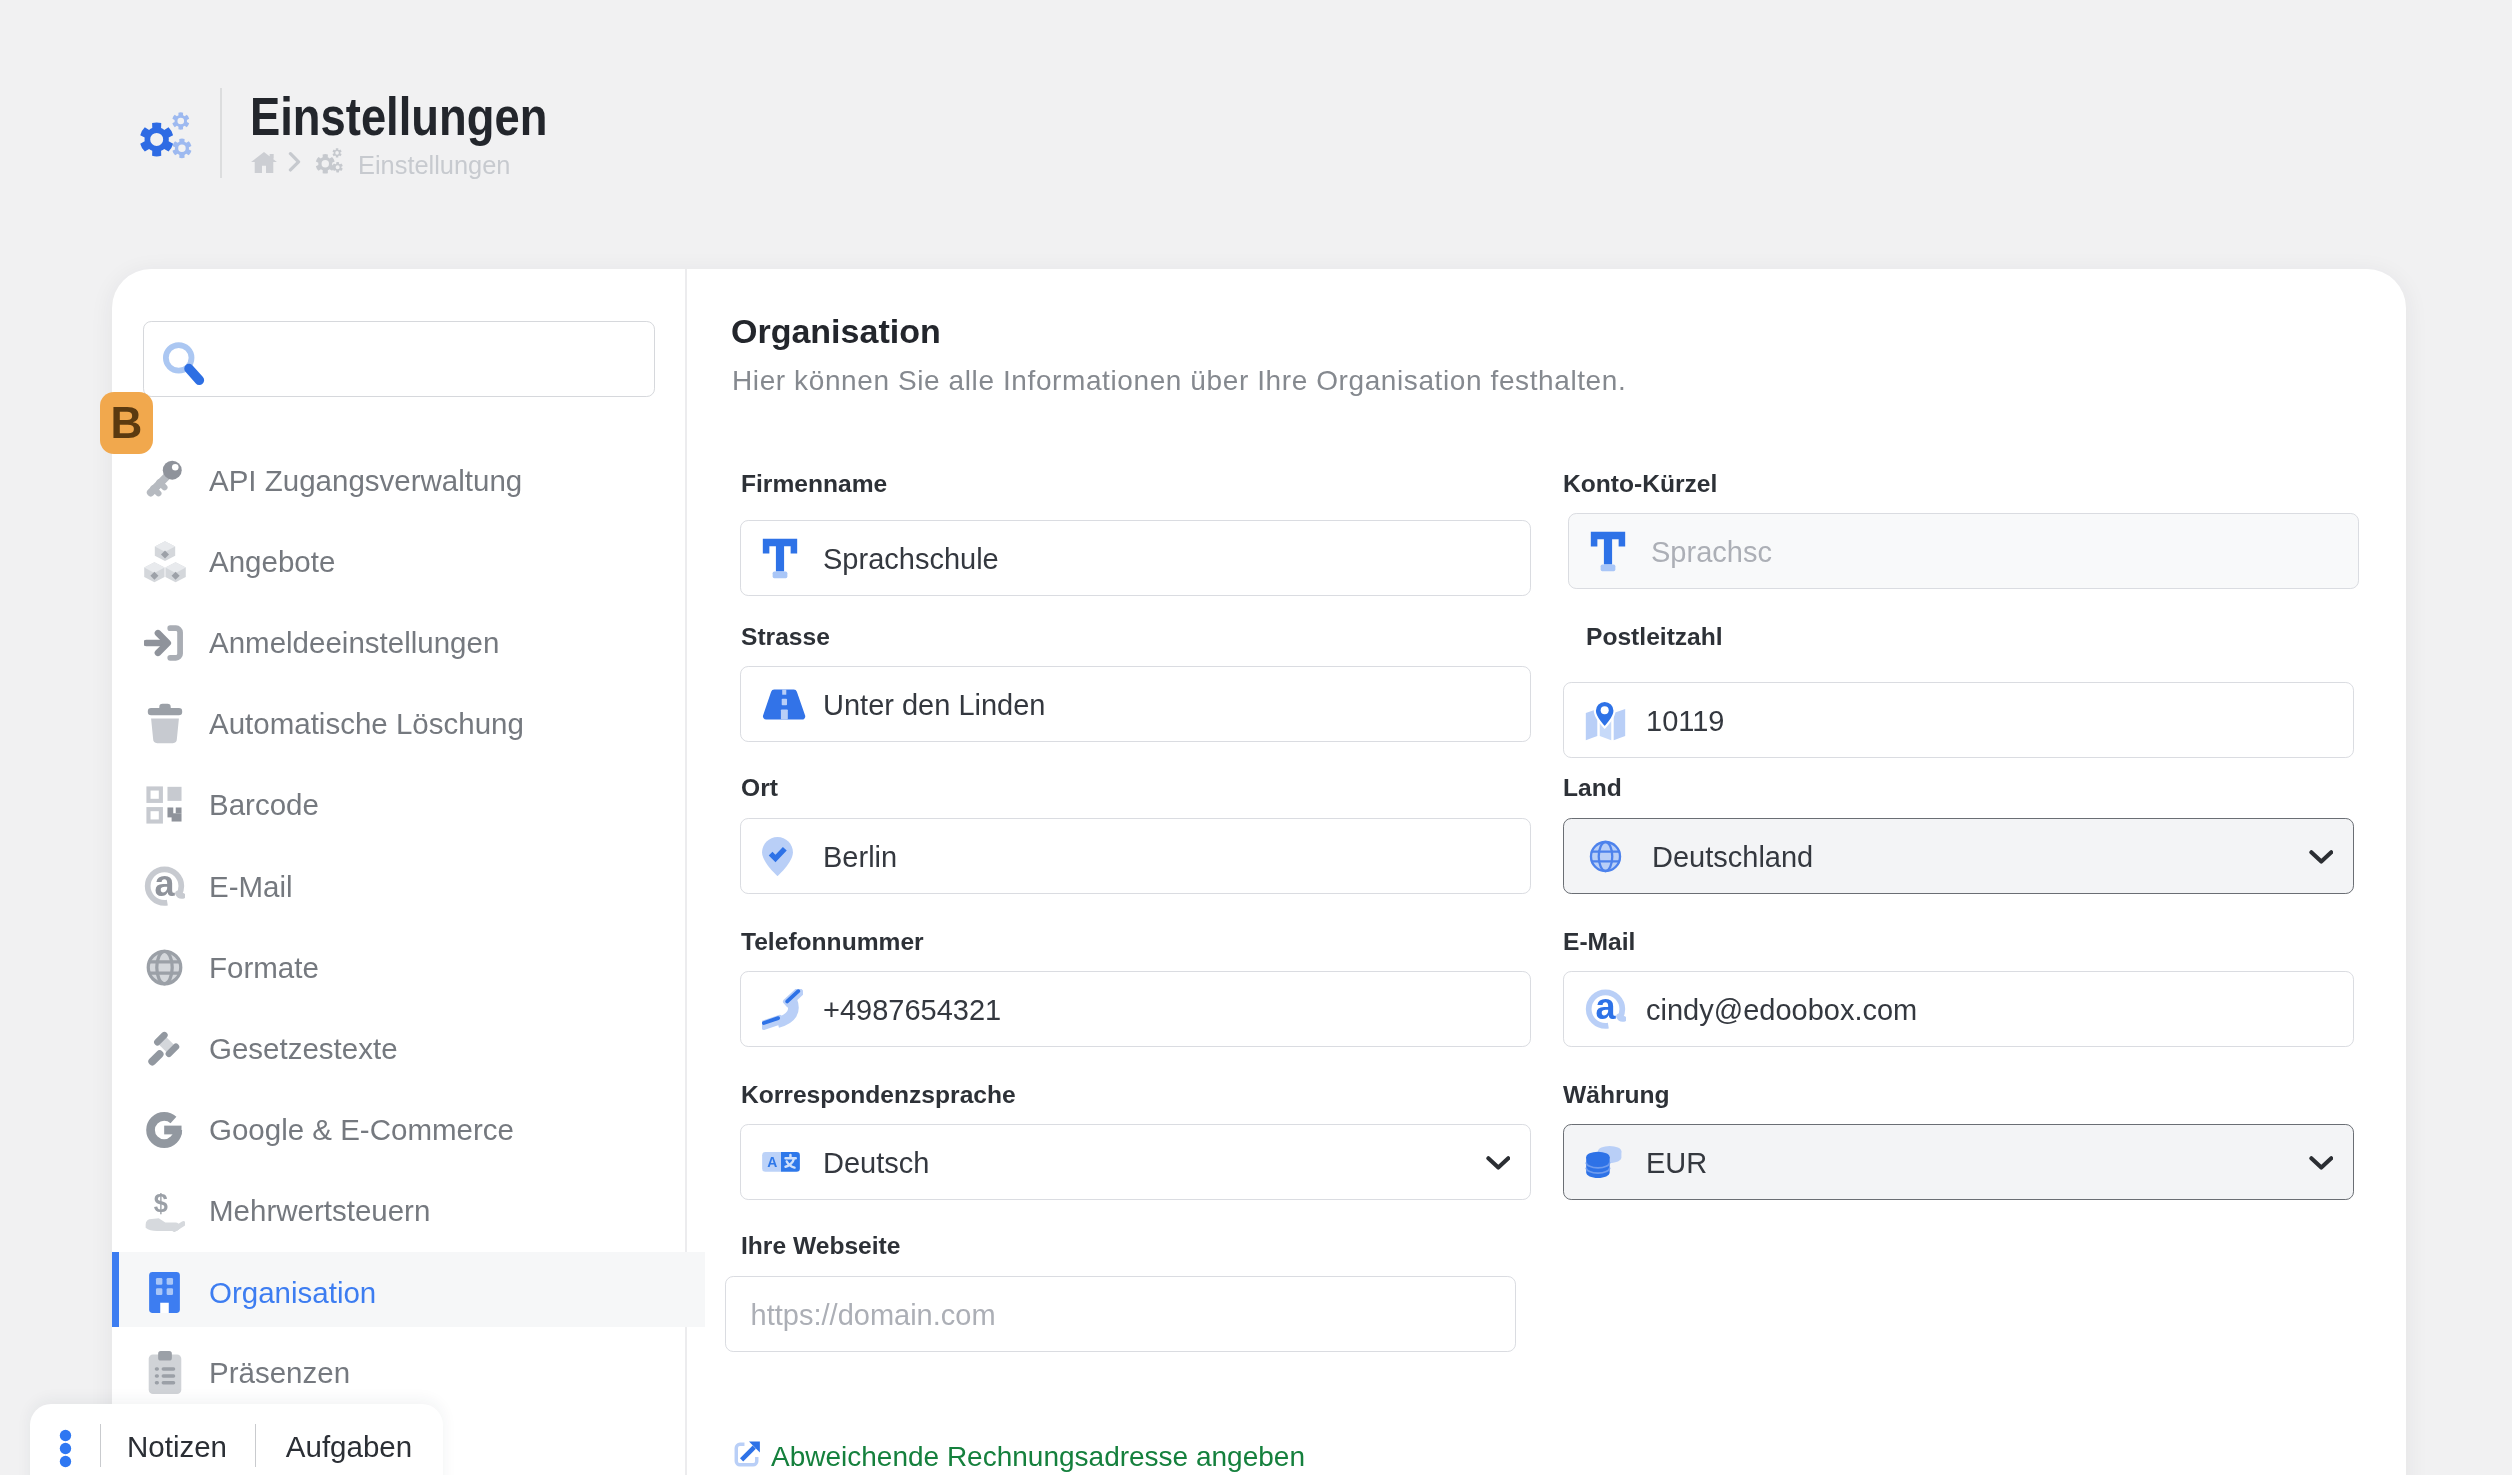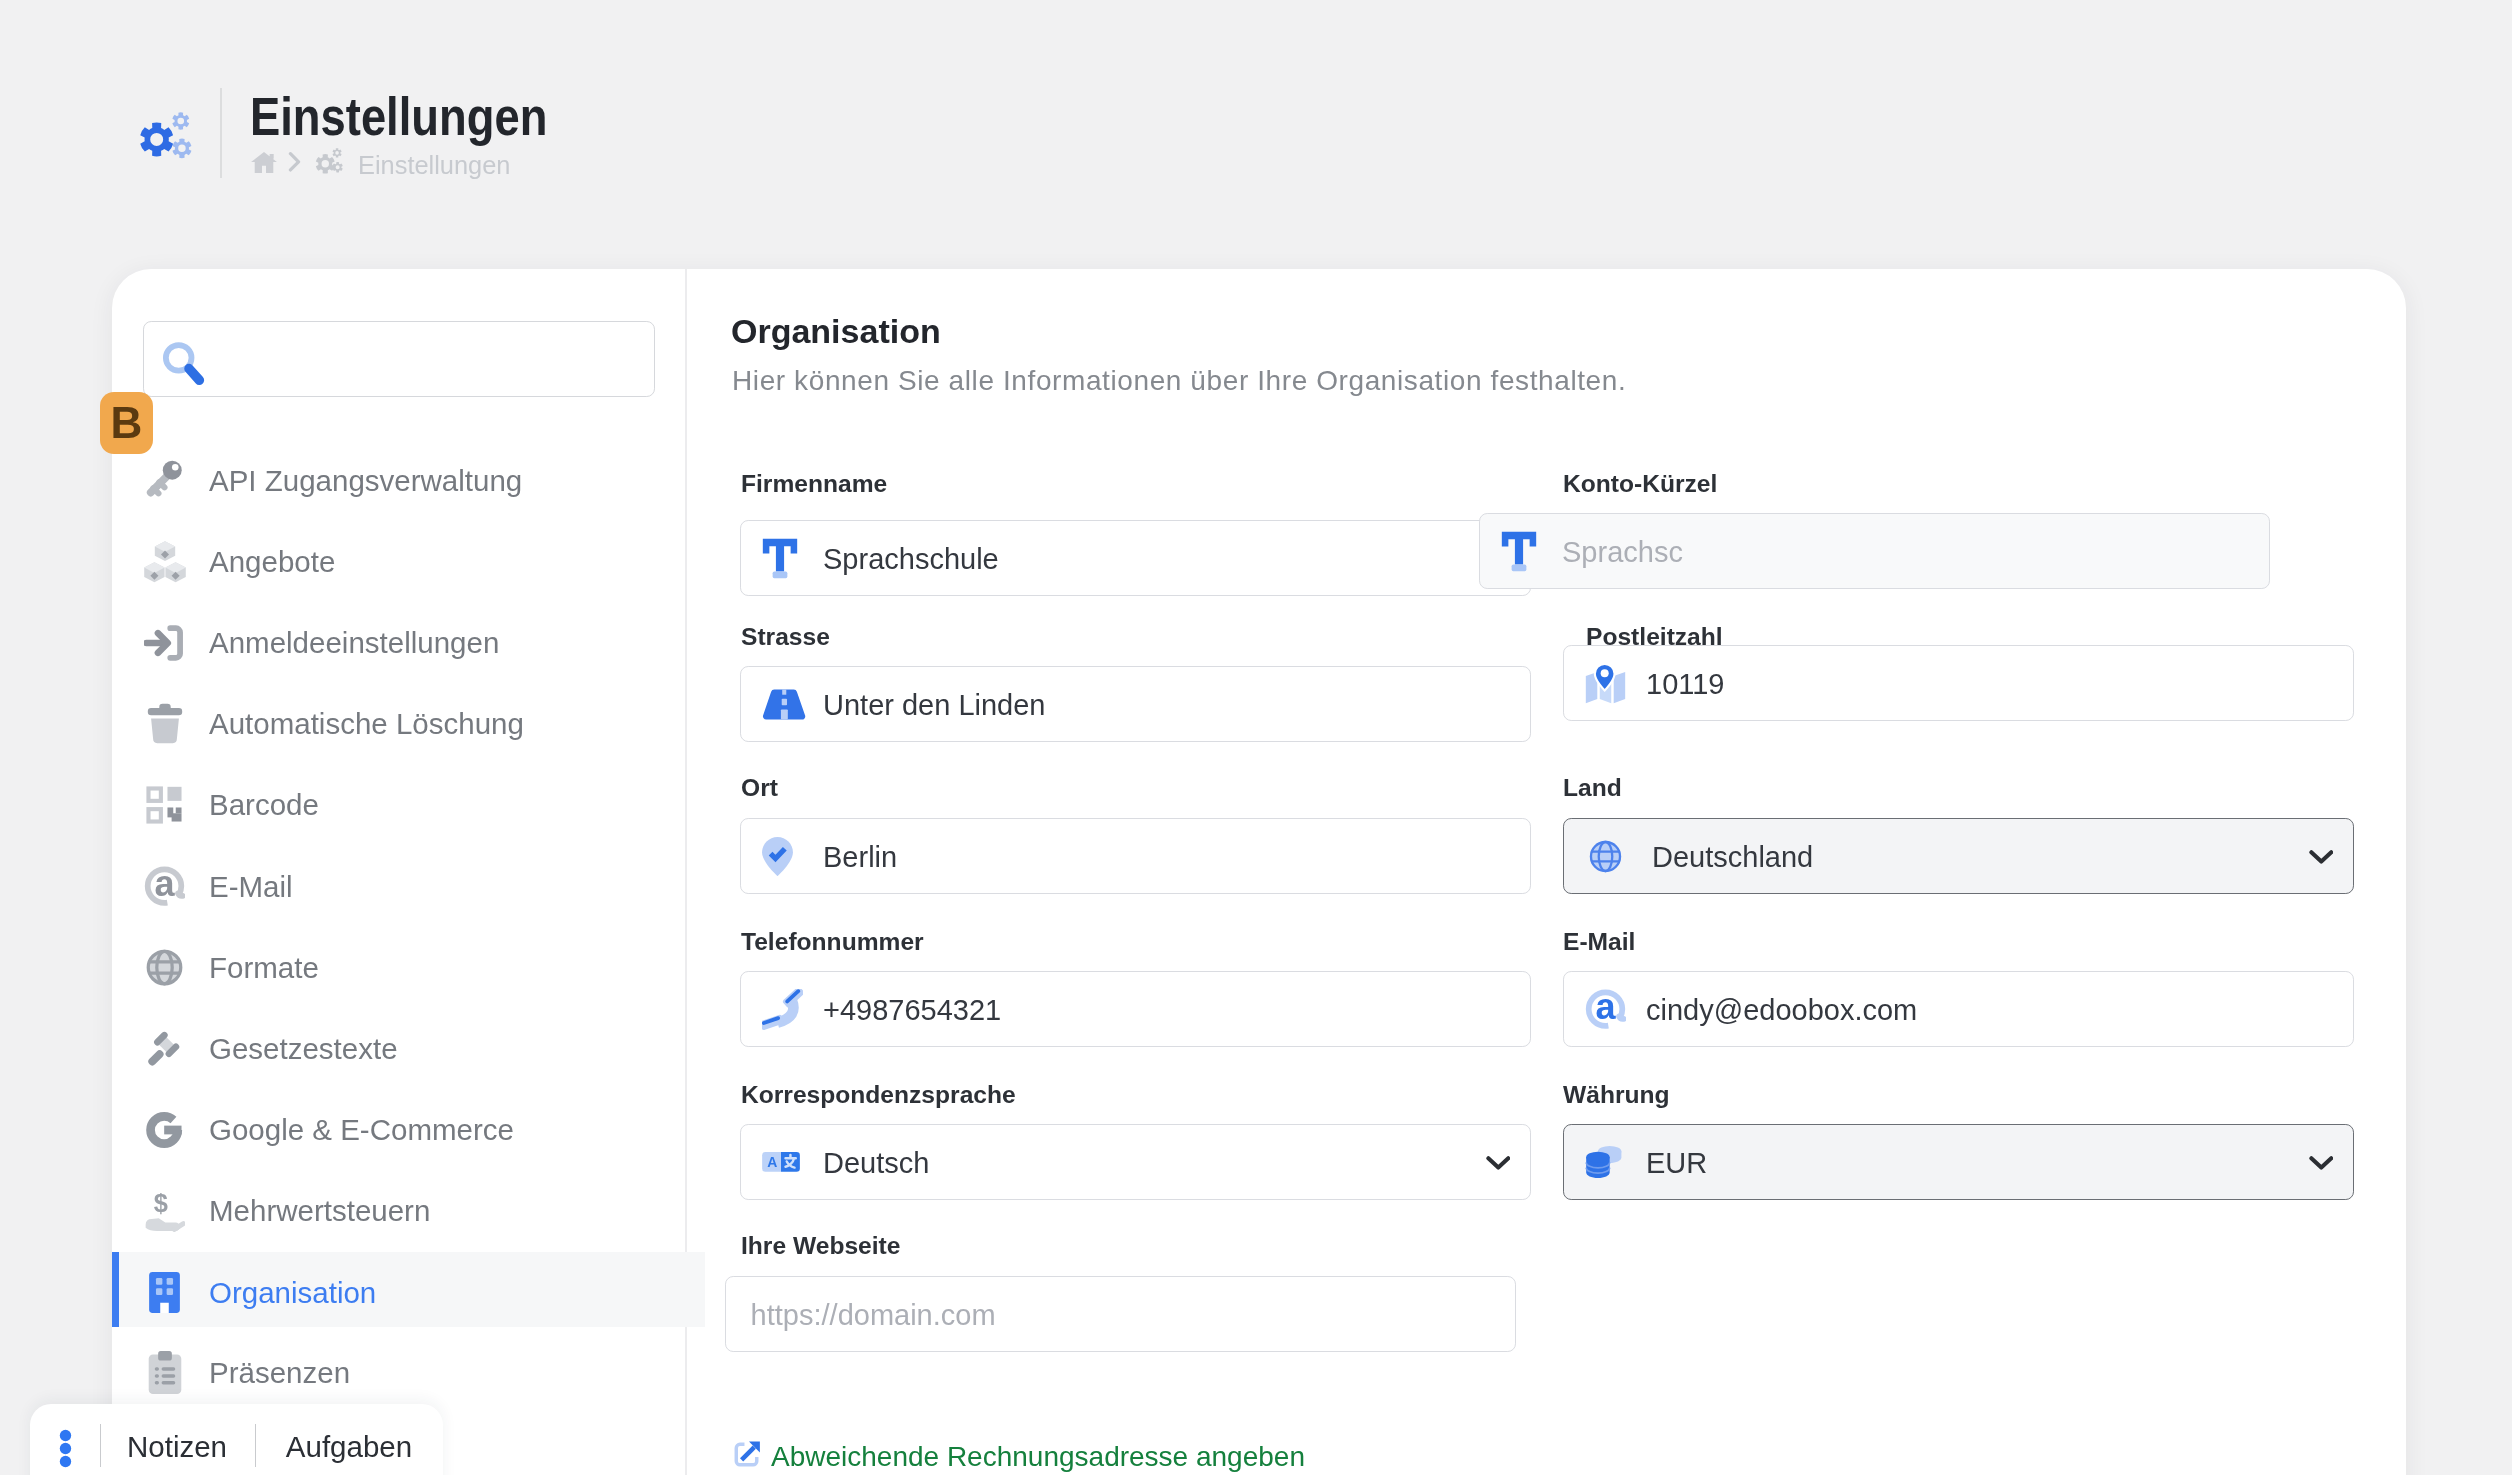--- a/index.html
+++ b/index.html
@@ -236,21 +236,21 @@
 <div class="inp" style="left:740px;top:520px;">
   <div class="icio">
       <svg width="36" height="41" viewBox="0 0 44 50">
     <path d="M1 1 H43 V19 H35 V10 H27 V41 H17 V10 H9 V19 H1 Z" fill="#2e72e7"></path>
     <rect x="13" y="41" width="18" height="8" rx="2" fill="#a9c6f7"></rect>
   </svg>
     </div>
   <div class="itxt">Sprachschule</div>
 </div>
 <div class="lbl" style="left:1563px;top:470px;">Konto-Kürzel</div>
-<div class="inp dis" style="left:1479px;top:513px;">
+<div class="inp dis" style="left:1568px;top:513px;">
   <div class="icio">
       <svg width="36" height="41" viewBox="0 0 44 50">
     <path d="M1 1 H43 V19 H35 V10 H27 V41 H17 V10 H9 V19 H1 Z" fill="#2e72e7"></path>
     <rect x="13" y="41" width="18" height="8" rx="2" fill="#a9c6f7"></rect>
   </svg>
     </div>
   <div class="itxt ph">Sprachsc</div>
 </div>
 
 <div class="lbl" style="left:741px;top:623px;">Strasse</div>
@@ -261,21 +261,21 @@
     <g fill="#b9cff7">
       <rect x="24.8" y="0.5" width="5" height="6.5"></rect>
       <rect x="24.2" y="12" width="6.5" height="8" rx="1"></rect>
       <rect x="23.2" y="25" width="8.5" height="12.5" rx="1"></rect>
     </g>
   </svg>
     </div>
   <div class="itxt">Unter den Linden</div>
 </div>
 <div class="lbl" style="left:1563px;top:623px;margin-left:23px;">Postleitzahl</div>
-<div class="inp" style="left:1563px;top:645px;">
+<div class="inp" style="left:1563px;top:682px;">
   <div class="icio">
       <svg width="41" height="41" viewBox="0 0 50 50">
     <g fill="#b9cff7">
       <path d="M1 16 L15 11 V44 L1 49 Z"></path>
       <path d="M18 11 L32 16 V49 L18 44 Z" fill="#c7daf9"></path>
       <path d="M35 16 L49 11 V44 L35 49 Z"></path>
     </g>
     <path d="M24 1 C17.3 1 12 6.3 12 13 C12 21.5 24 33.5 24 33.5 C24 33.5 36 21.5 36 13 C36 6.3 30.7 1 24 1 Z" fill="#2e72e7" stroke="#ffffff" stroke-width="2.6"></path>
     <circle cx="24" cy="12.6" r="4.9" fill="#ffffff"></circle>
   </svg>

